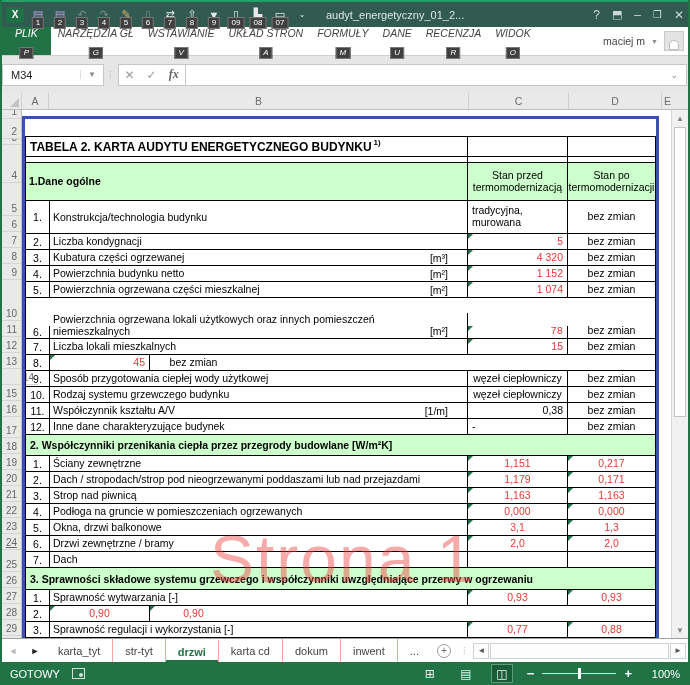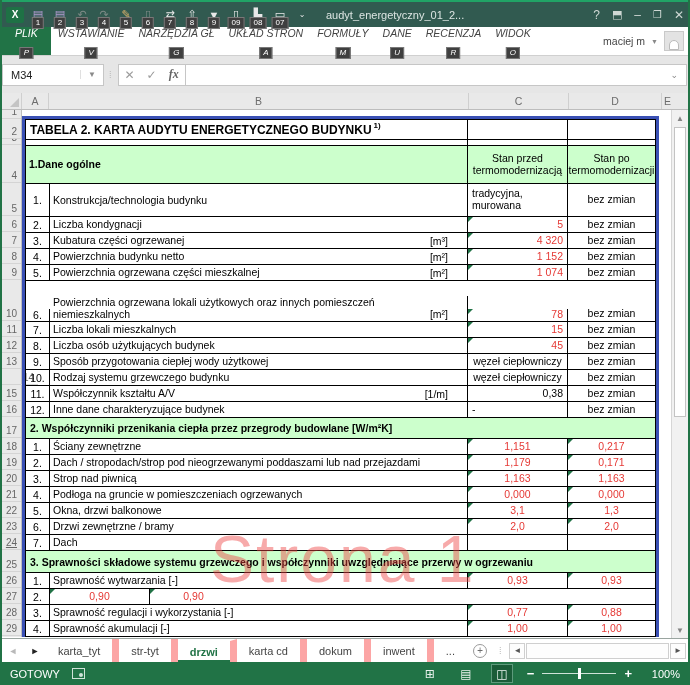--- a/index.html
+++ b/index.html
@@ -43,21 +43,21 @@
   .ch { border-right:1px solid #cfcfcf; display:flex; align-items:center; justify-content:center; }
   .corner { width:20px; background:#e9e9e9; position:relative; }
   .corner i { position:absolute; right:2px; bottom:2px; width:0; height:0; border-left:9px solid transparent; border-bottom:9px solid #c4c4c4; }
   .body { display:flex; position:relative; }
   .gutter { width:20px; background:#e9e9e9; border-right:1px solid #bdbdbd; font-size:10px; color:#666; }
   .gr { display:flex; align-items:flex-end; justify-content:flex-end; padding:0 4px 1px 0; border-bottom:1px solid #d4d4d4; overflow:hidden; }
 
   .printarea { width:637px; }
   .sliver { height:6px; background:#fff; }
   .tbl { border:3px solid #3a50b4; border-bottom:none; }
-  .tblin { border:1px solid #000; border-bottom:none; }
+  .tblin { border:1px solid #000; border-bottom:none;margin-top:17px; }
   .r { display:flex; height:16px; border-bottom:1px solid #000; font-size:10.5px; color:#000; }
   .rh20{height:20px}.rh38{height:38px}.rh33{height:33px}.rh41{height:41px}.rh21{height:21px}.rh22{height:22px}
   .ca { width:24px; border-right:1px solid #000; display:flex; align-items:center; justify-content:center; }
   .cb { flex:1; border-right:1px solid #000; display:flex; align-items:center; justify-content:space-between; padding:0 3px; overflow:hidden; }
   .cb .lbl { max-width:368px; line-height:1.15; }
   .cb .unit { padding-right:16px; white-space:nowrap; }
   .cc { width:100px; border-right:1px solid #000; position:relative; display:flex; align-items:center; overflow:hidden; line-height:1.1; }
   .cd { width:87px; position:relative; display:flex; align-items:center; overflow:hidden; line-height:1.1; }
   .vr { justify-content:flex-end; } .vr > span { padding-right:4px; }
   .vc { justify-content:center; text-align:center; }
@@ -76,21 +76,21 @@
   .varr { height:16px; display:flex; align-items:center; justify-content:center; color:#848484; font-size:8px; }
   .vthumb { margin:1px 2px; height:290px; background:#fff; border:1px solid #c3c3c3; }
   .varr.down { margin-top:auto; }
 
   .watermark { position:absolute; left:208px; top:428px; font-size:66px; color:#ef4444; opacity:0.45; letter-spacing:2px; pointer-events:none; white-space:nowrap; }
 
   
   .tabbar { height:24px; background:#fff; border-top:1px solid #9aa5a0; display:flex; align-items:stretch; font-size:11px; color:#444; flex:0 0 auto; }
   .tnav { width:22px; display:flex; align-items:center; justify-content:center; font-size:9px; color:#222; }
   .tnav.dis { color:#b9b9b9; }
-  .stab { padding:0 12px; display:flex; align-items:center; border-right:7px solid #fca5a5; }
+  .stab { padding:0 12px; display:flex; align-items:center; border-right:1px solid #fca5a5; }
   .stab:first-of-type { border-left:1px solid #d2d2d2; }
   .stab.active { background:#fff; color:#217346; font-weight:bold; border-top:2px solid #fff; box-shadow:inset 0 -2px 0 #217346; }
   .addsheet { width:26px; display:flex; align-items:center; justify-content:center; }
   .addsheet i { width:14px; height:14px; border:1px solid #9a9a9a; border-radius:50%; color:#6b6b6b; font-size:10px; display:flex; align-items:center; justify-content:center; }
   .tdots { display:flex; align-items:center; color:#b5b5b5; font-size:9px; padding:0 6px; }
   .hscroll { flex:1; display:flex; align-items:center; padding:3px 2px; gap:1px; }
   .harr { width:16px; height:16px; border:1px solid #cfcfcf; background:#fdfdfd; display:flex; align-items:center; justify-content:center; font-size:8px; color:#555; }
   .htrack { flex:1; height:16px; border:1px solid #cfcfcf; background:#fdfdfd; }
 
   
@@ -137,26 +137,26 @@
       <span>✕</span>
     </div>
   </div>
 
   <div class="ribbon">
     <div class="rtab file">
       <span>PLIK</span>
       <span class="ktip">P</span>
     </div>
     <div class="rtab">
+        <span>NARZĘDZIA GŁ</span>
+        <span class="ktip">G</span>
+      </div>
+    <div class="rtab">
         <span>WSTAWIANIE</span>
         <span class="ktip">V</span>
-      </div>
-    <div class="rtab">
-        <span>NARZĘDZIA GŁ</span>
-        <span class="ktip">G</span>
       </div>
     <div class="rtab">
         <span>UKŁAD STRON</span>
         <span class="ktip">A</span>
       </div>
     <div class="rtab">
         <span>FORMUŁY</span>
         <span class="ktip">M</span>
       </div>
     <div class="rtab">
@@ -420,21 +420,21 @@
                 </div>
             </div>
             <div class="r rh41 ab">
               <div class="ca" style="align-items:center;">
                   <span>6.</span>
                 </div>
               <div class="cb ab">
                   <span class="lbl" style="align-self:center;">Powierzchnia ogrzewana lokali użytkowych oraz innych pomieszczeń niemieszkalnych</span>
                   <span class="unit">[m²]</span>
                 </div>
-              <div class="cc vr red" style="align-items:center;">
+              <div class="cc vr red" style="align-items:center;font-family:Liberation Mono, monospace;">
                   <i class="flag"></i>
                   <span>78</span>
                 </div>
               <div class="cd vc ab">
                   <span>bez zmian</span>
                 </div>
             </div>
             <div class="r">
               <div class="ca">
                   <span>7.</span>
@@ -446,23 +446,20 @@
                   <i class="flag"></i>
                   <span>15</span>
                 </div>
               <div class="cd vc">
                   <span>bez zmian</span>
                 </div>
             </div>
             <div class="r">
               <div class="ca">
                   <span>8.</span>
-                </div>
-              <div class="cb">
-                  <span class="lbl">Liczba osób użytkujących budynek</span>
                 </div>
               <div class="cc vr red">
                   <i class="flag"></i>
                   <span>45</span>
                 </div>
               <div class="cd vc">
                   <span>bez zmian</span>
                 </div>
             </div>
             <div class="r">

